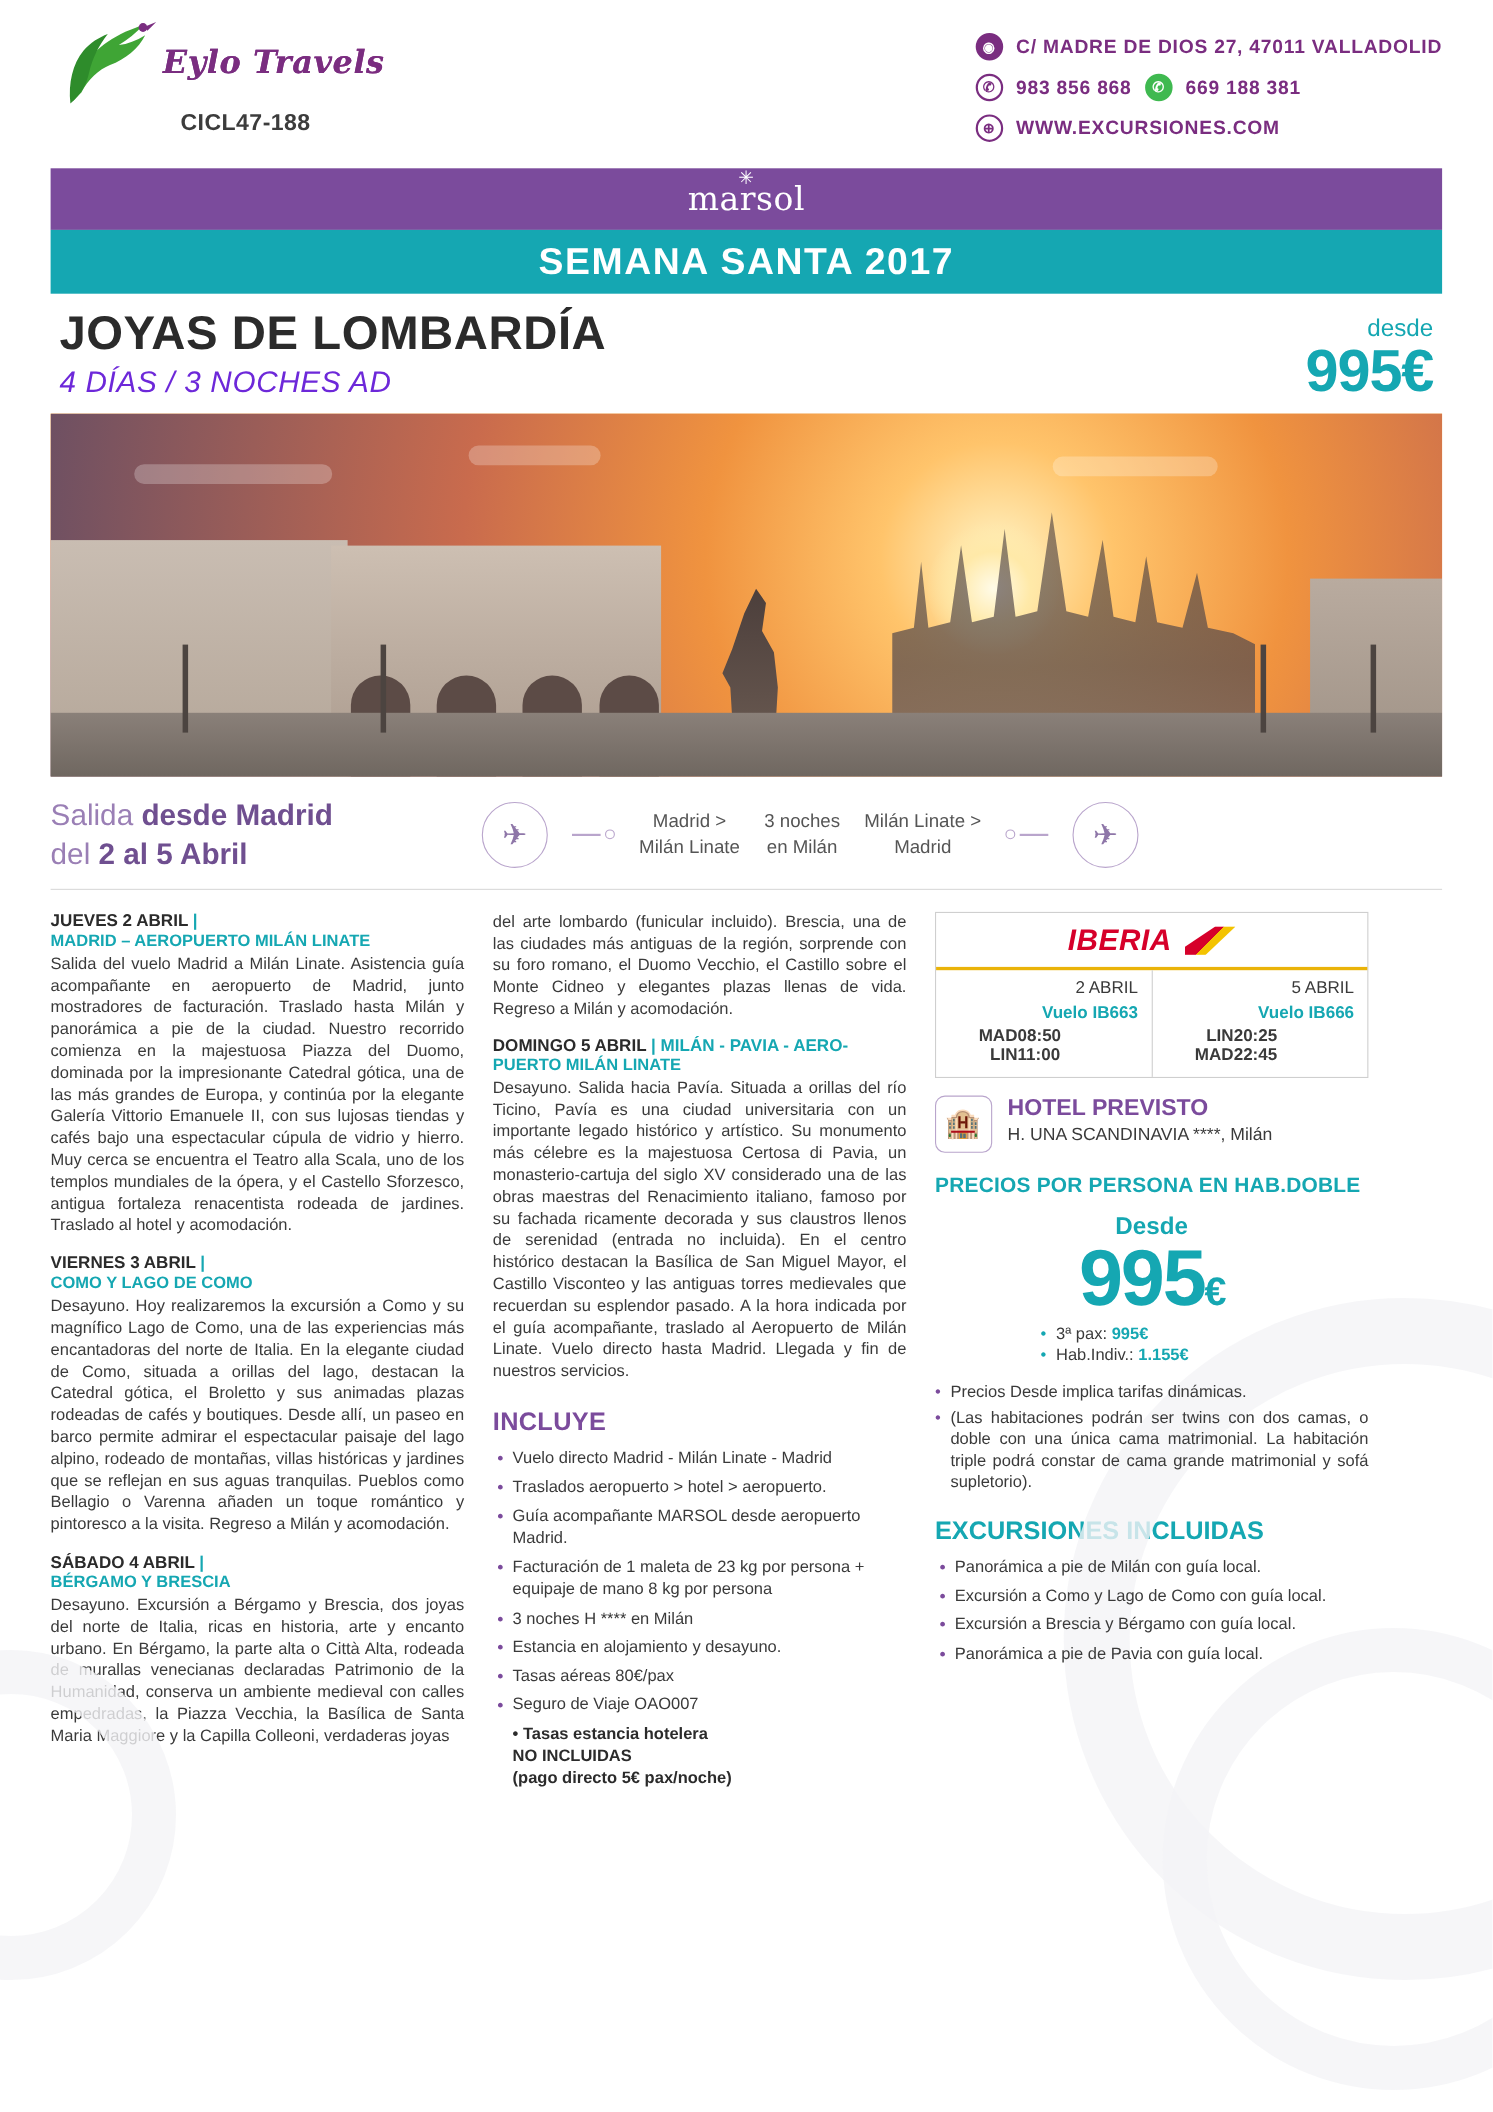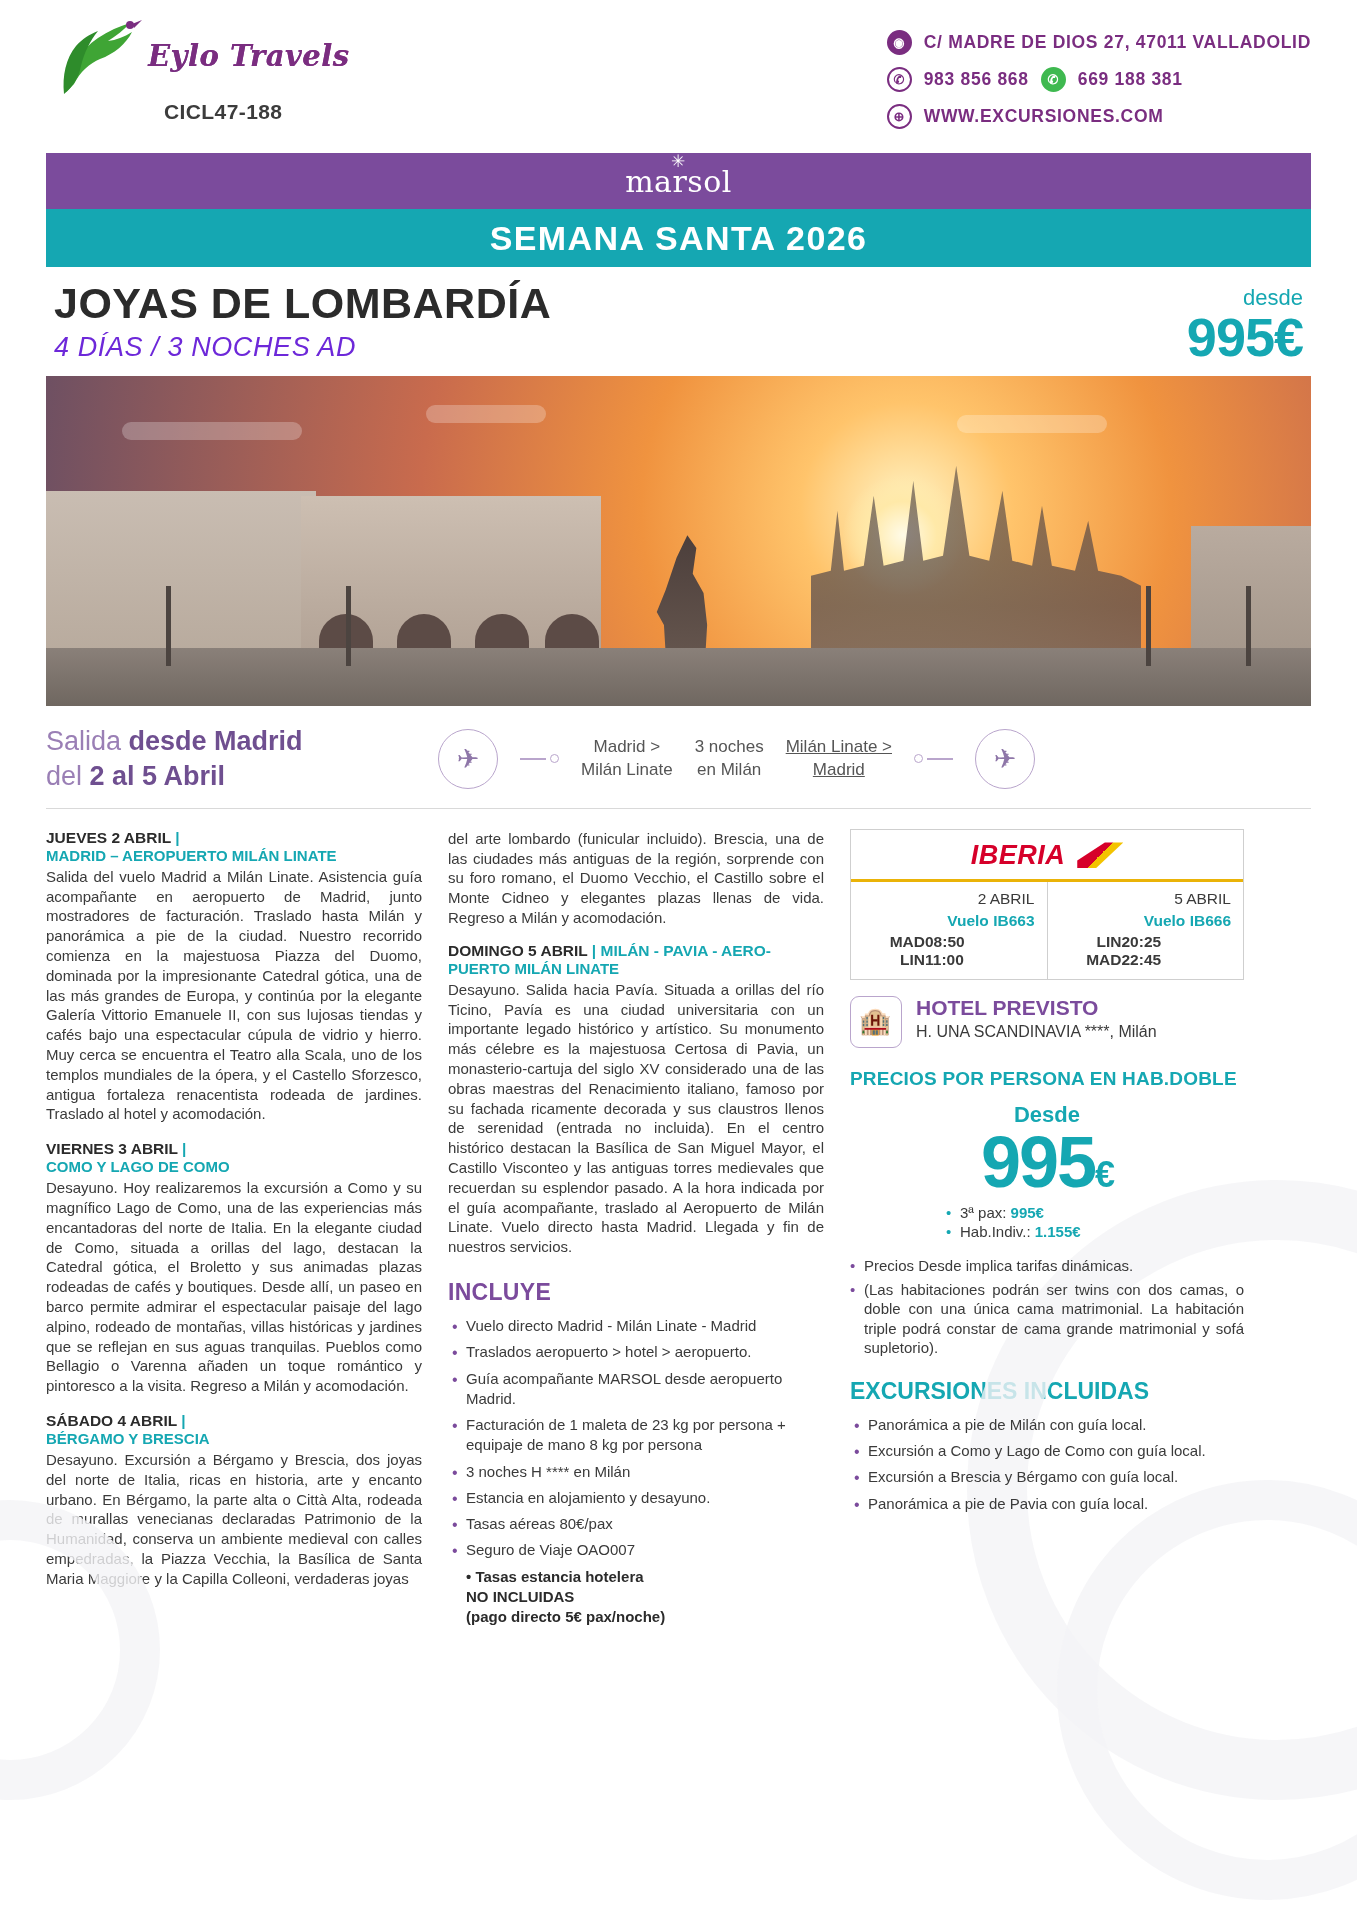--- a/index.html
+++ b/index.html
@@ -311,21 +311,21 @@
   </div>
 
   <div class="marsol-bar">
     <div class="marsol">
       <span class="star">✳</span>
       <span>marsol</span>
     </div>
   </div>
 
   <div class="teal-bar">
-    <span>SEMANA SANTA 2026</span>
+    <span>SEMANA SANTA 2017</span>
   </div>
 
   <div class="title-block">
     <div>
       <div class="title-main">JOYAS DE LOMBARDÍA</div>
       <div class="title-sub">4 DÍAS / 3 NOCHES AD</div>
     </div>
     <div class="price-box">
       <div class="price-desde">desde</div>
       <div class="price-value">995€</div>
@@ -362,21 +362,21 @@
     </div>
     <div class="circ-icon">✈</div>
     <div class="dotline">
         <div class="dash"></div>
         <div class="dot"></div>
       </div>
     <div class="depart-txt" style="white-space:pre-line;">Madrid &gt;
 Milán Linate</div>
     <div class="depart-txt" style="white-space:pre-line;">3 noches
 en Milán</div>
-    <div class="depart-txt" style="white-space:pre-line;text-decoration:underline;">Milán Linate &gt;
+    <div class="depart-txt" style="white-space:pre-line;">Milán Linate &gt;
 Madrid</div>
     <div class="dotline">
         <div class="dot"></div>
         <div class="dash"></div>
       </div>
     <div class="circ-icon">✈</div>
   </div>
 
   <div class="body">
 

